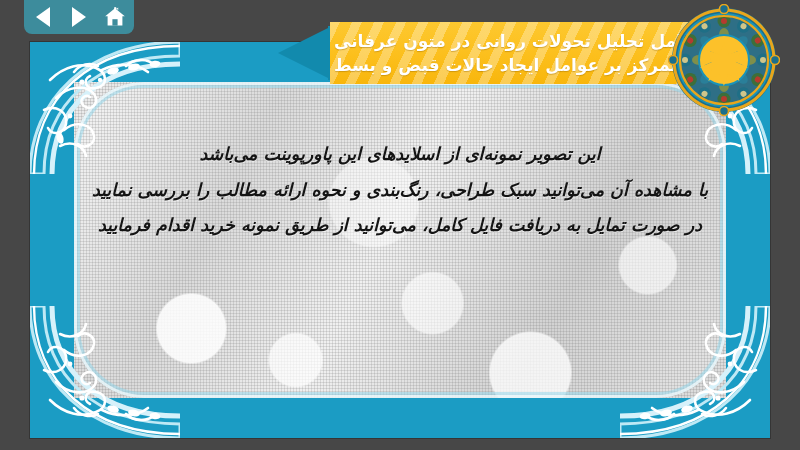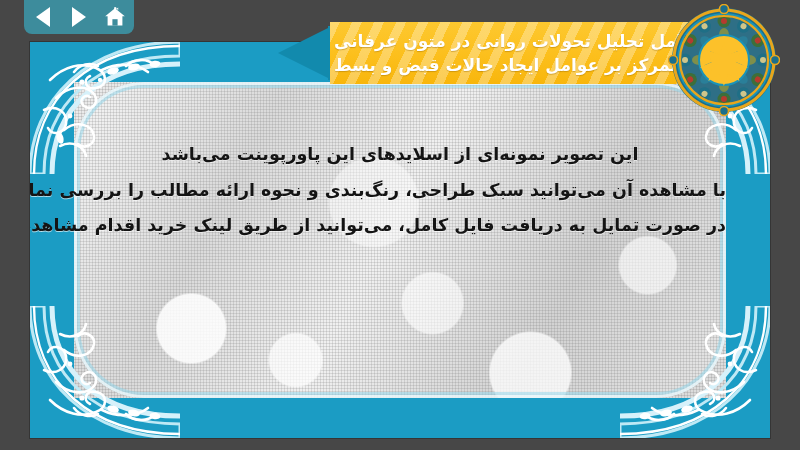--- a/index.html
+++ b/index.html
@@ -123,21 +123,21 @@
 
   
   #medallion{
     position:absolute; left:668px; top:4px; width:112px; height:112px;
     z-index:35;
   }
 
   
   #body-copy{
     position:absolute; left:44px; top:95px; right:44px;
-    direction:rtl; text-align:center; z-index:20;
+    direction:rtl; text-align:center; z-index:20;font-style:italic;
   }
   .body-line{
     color:#141414; font-size:17.5px; font-weight:bold;
     line-height:1.0; padding:9px 0; white-space:nowrap;
     text-shadow:0 1px 0 rgba(255,255,255,.6);
   }
 </style>
 </head>
 <body>
 
@@ -267,21 +267,21 @@
         <ellipse cx="125" cy="22" rx="5.4" ry="3.2" transform="rotate(-8 125 22)"></ellipse>
         <circle cx="52" cy="40" r="2.6"></circle>
         <circle cx="40" cy="74" r="2.4"></circle>
       </g>
     </svg>
   </div>
 
   <div id="body-copy">
     <div class="body-line">این تصویر نمونه‌ای از اسلایدهای این پاورپوینت می‌باشد</div>
     <div class="body-line">با مشاهده آن می‌توانید سبک طراحی، رنگ‌بندی و نحوه ارائه مطالب را بررسی نمایید</div>
-    <div class="body-line">در صورت تمایل به دریافت فایل کامل، می‌توانید از طریق لینک خرید اقدام مشاهده</div>
+    <div class="body-line">در صورت تمایل به دریافت فایل کامل، می‌توانید از طریق نمونه خرید اقدام فرمایید</div>
   </div>
 </div>
 
 <div id="title-banner">
   <div id="banner-arrow"></div>
   <div id="banner-arrow-tail"></div>
   <div id="banner-yellow"></div>
   <div id="title-text">
     <div class="title-line">کامل تحلیل تحولات روانی در متون عرفانی</div>
     <div class="title-line">با تمرکز بر عوامل ایجاد حالات قبض و بسط</div>

